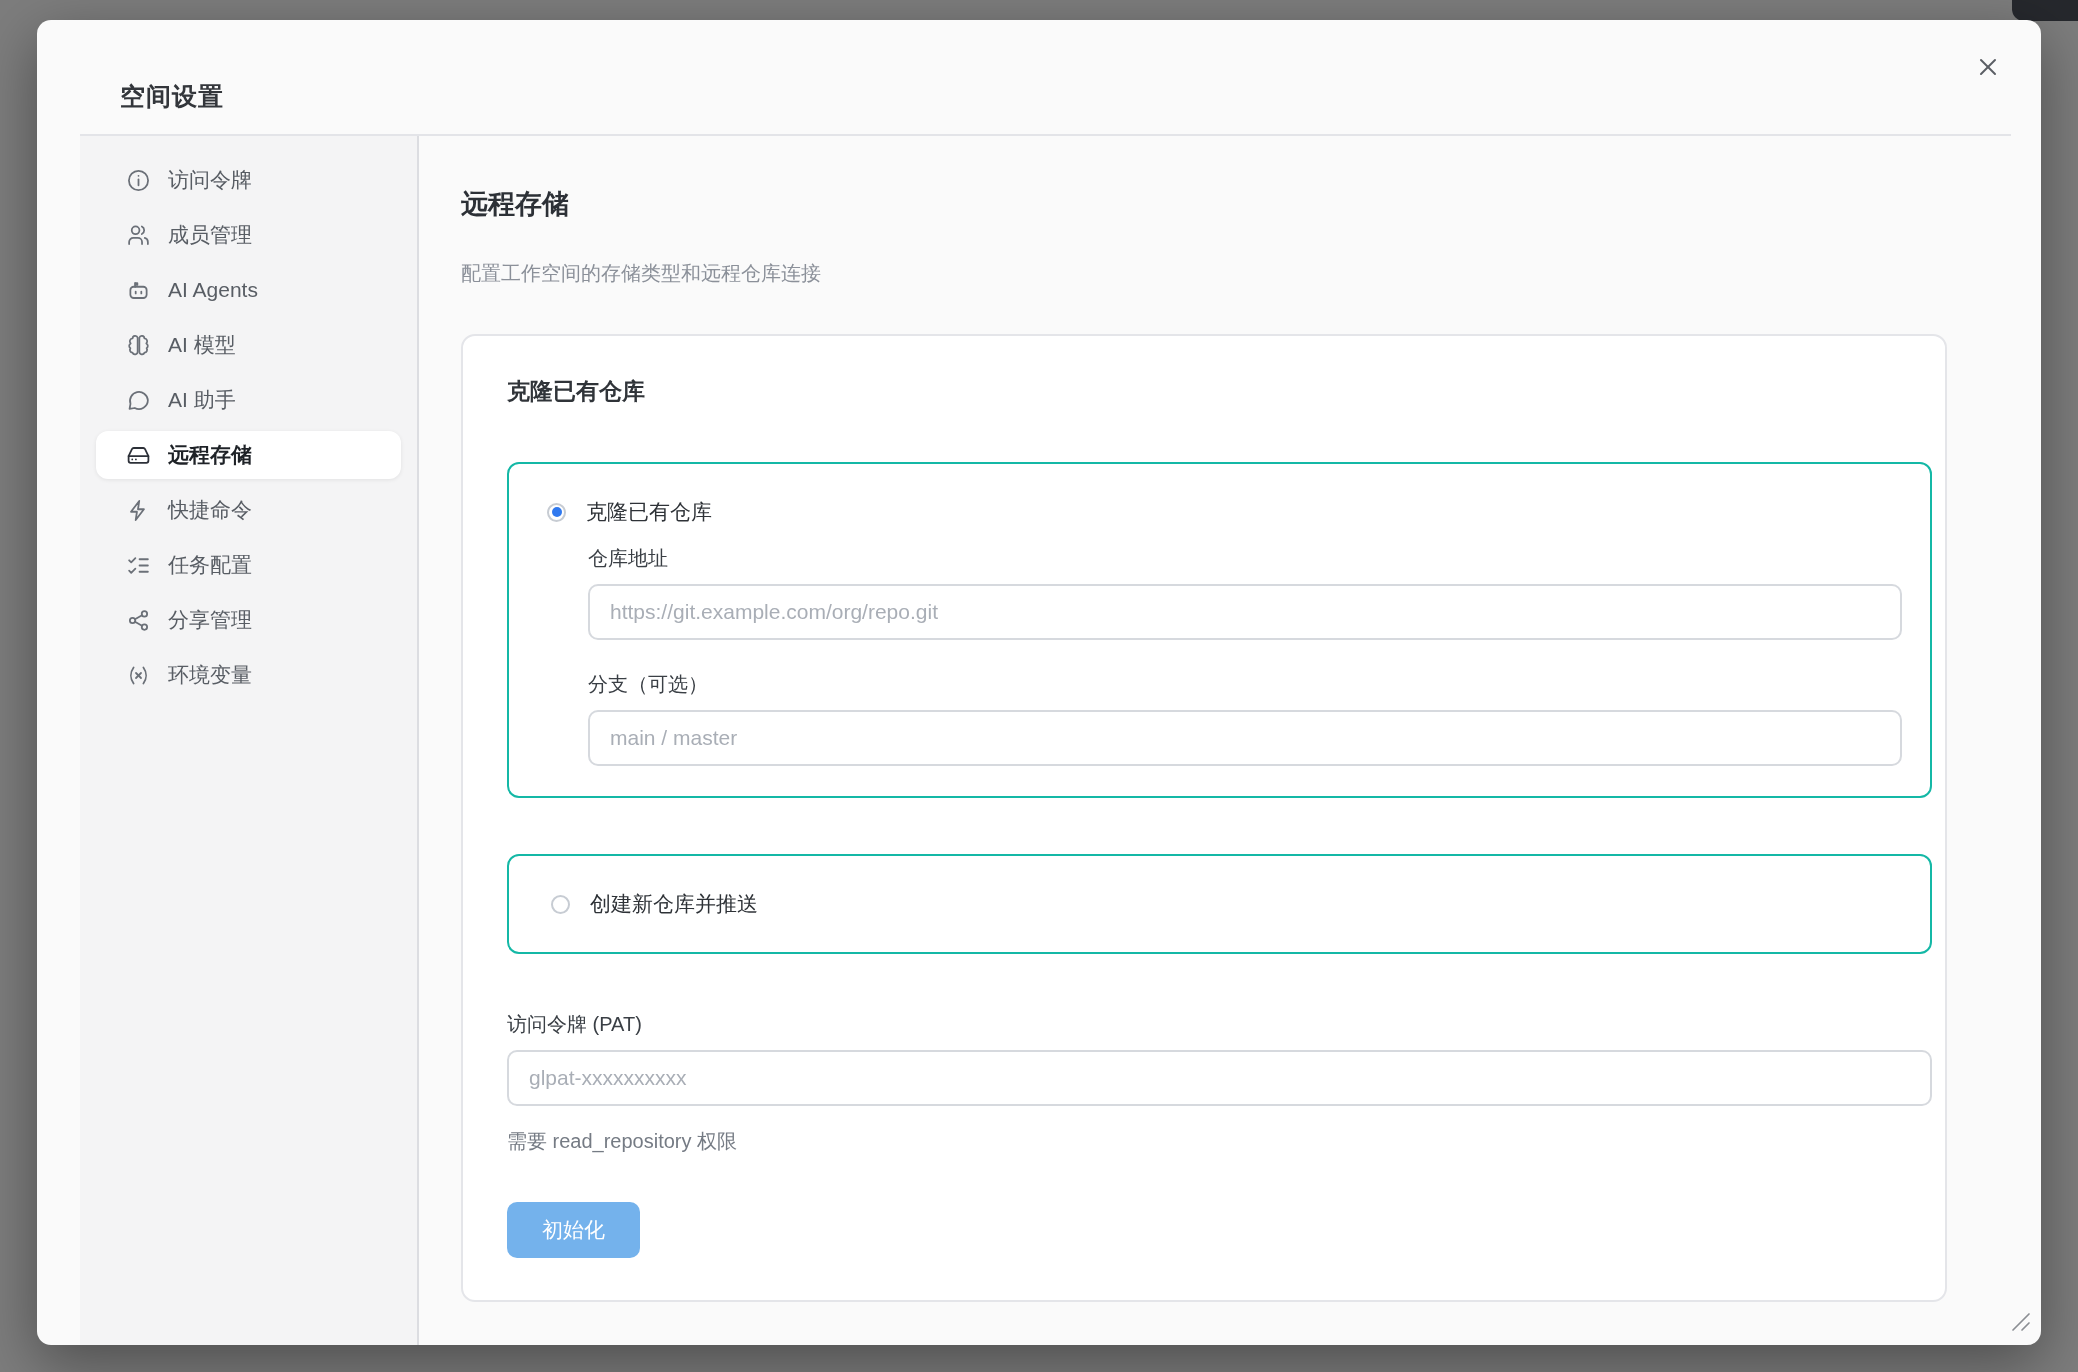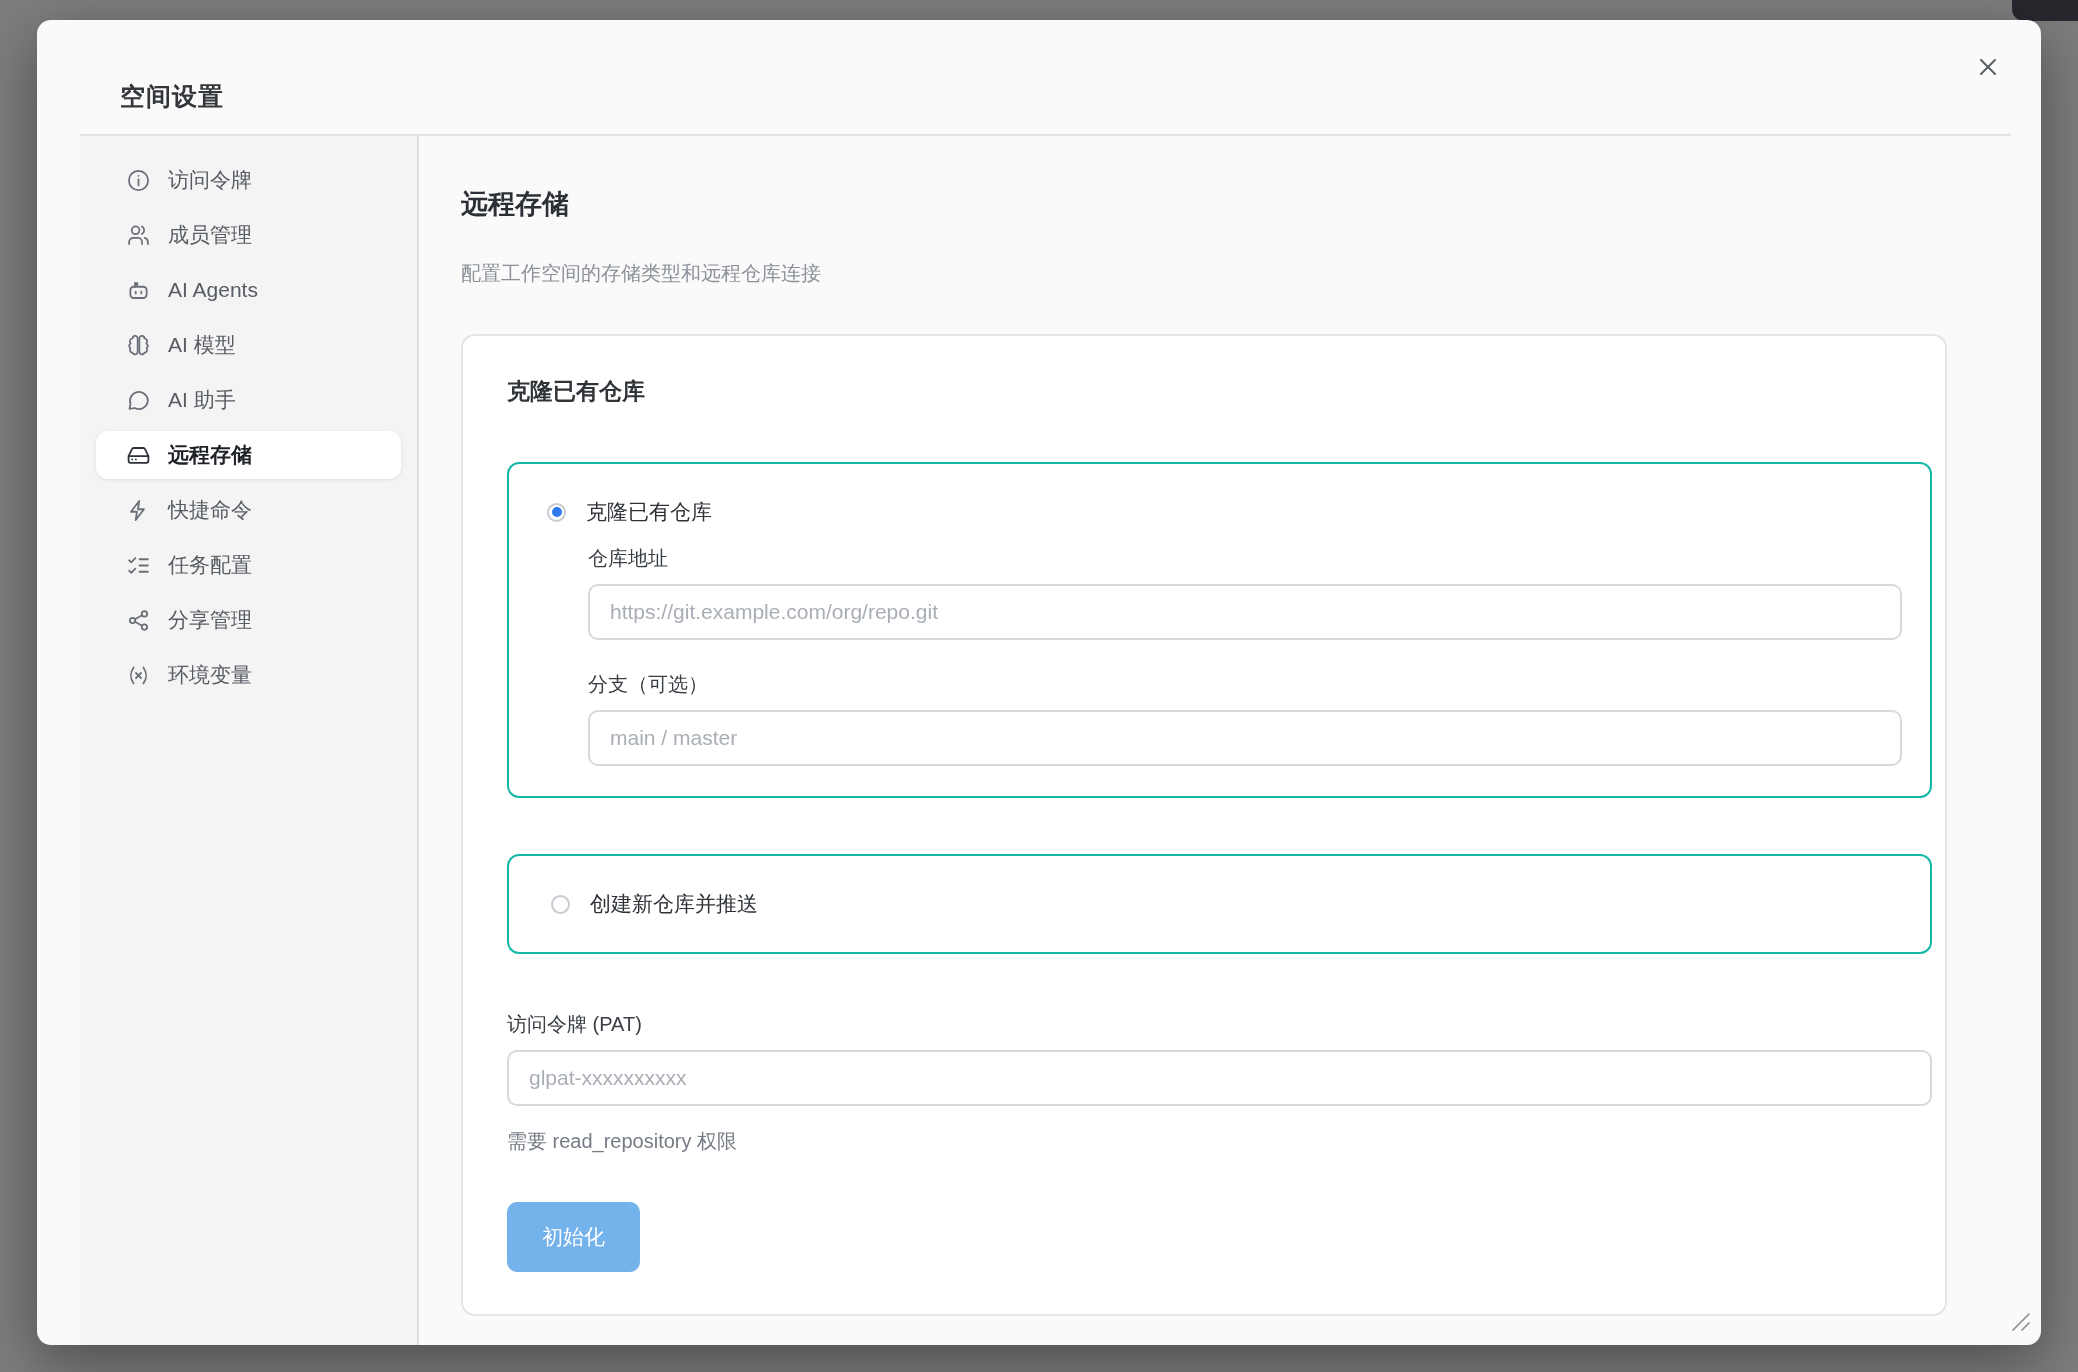--- a/index.html
+++ b/index.html
@@ -41,21 +41,21 @@
   .radio-label{font-size:21px;font-weight:500;color:#2e3237;}
   .fields{margin:18px 0 0 41px;}
   .field-label{display:block;font-size:20px;font-weight:500;color:#3a3f45;line-height:28px;}
   .text-input{display:block;width:100%;height:56px;margin-top:12px;border:2px solid #d6d9de;
          border-radius:10px;background:#fff;padding:4px 20px;font-size:21px;color:#0f172a;
          box-sizing:border-box;outline:none;font-family:inherit;}
   .text-input::placeholder{color:#a9aeb6;}
   .branch-label{margin-top:30px;}
   .pat-label{display:block;margin-top:56px;font-size:20px;font-weight:500;color:#3a3f45;line-height:28px;}
   .helper{margin:22px 0 0;font-size:20px;color:#757b84;line-height:26px;}
-  .primary-btn{margin-top:48px;height:70px;padding:6px 35px;border:none;border-radius:10px;
+  .primary-btn{margin-top:48px;height:56px;padding:6px 35px;border:none;border-radius:10px;
          background:var(--accent,#74b2ec);color:#fff;font-size:21px;cursor:pointer;font-family:inherit;text-align:right;}
   .resize-handle{position:absolute;right:9px;bottom:8px;color:#8b8e93;}
 </style>
 </head>
 <body>
 
 <div class="stage">
   <div class="bg-dark-corner"></div>
 
   <div class="modal">

